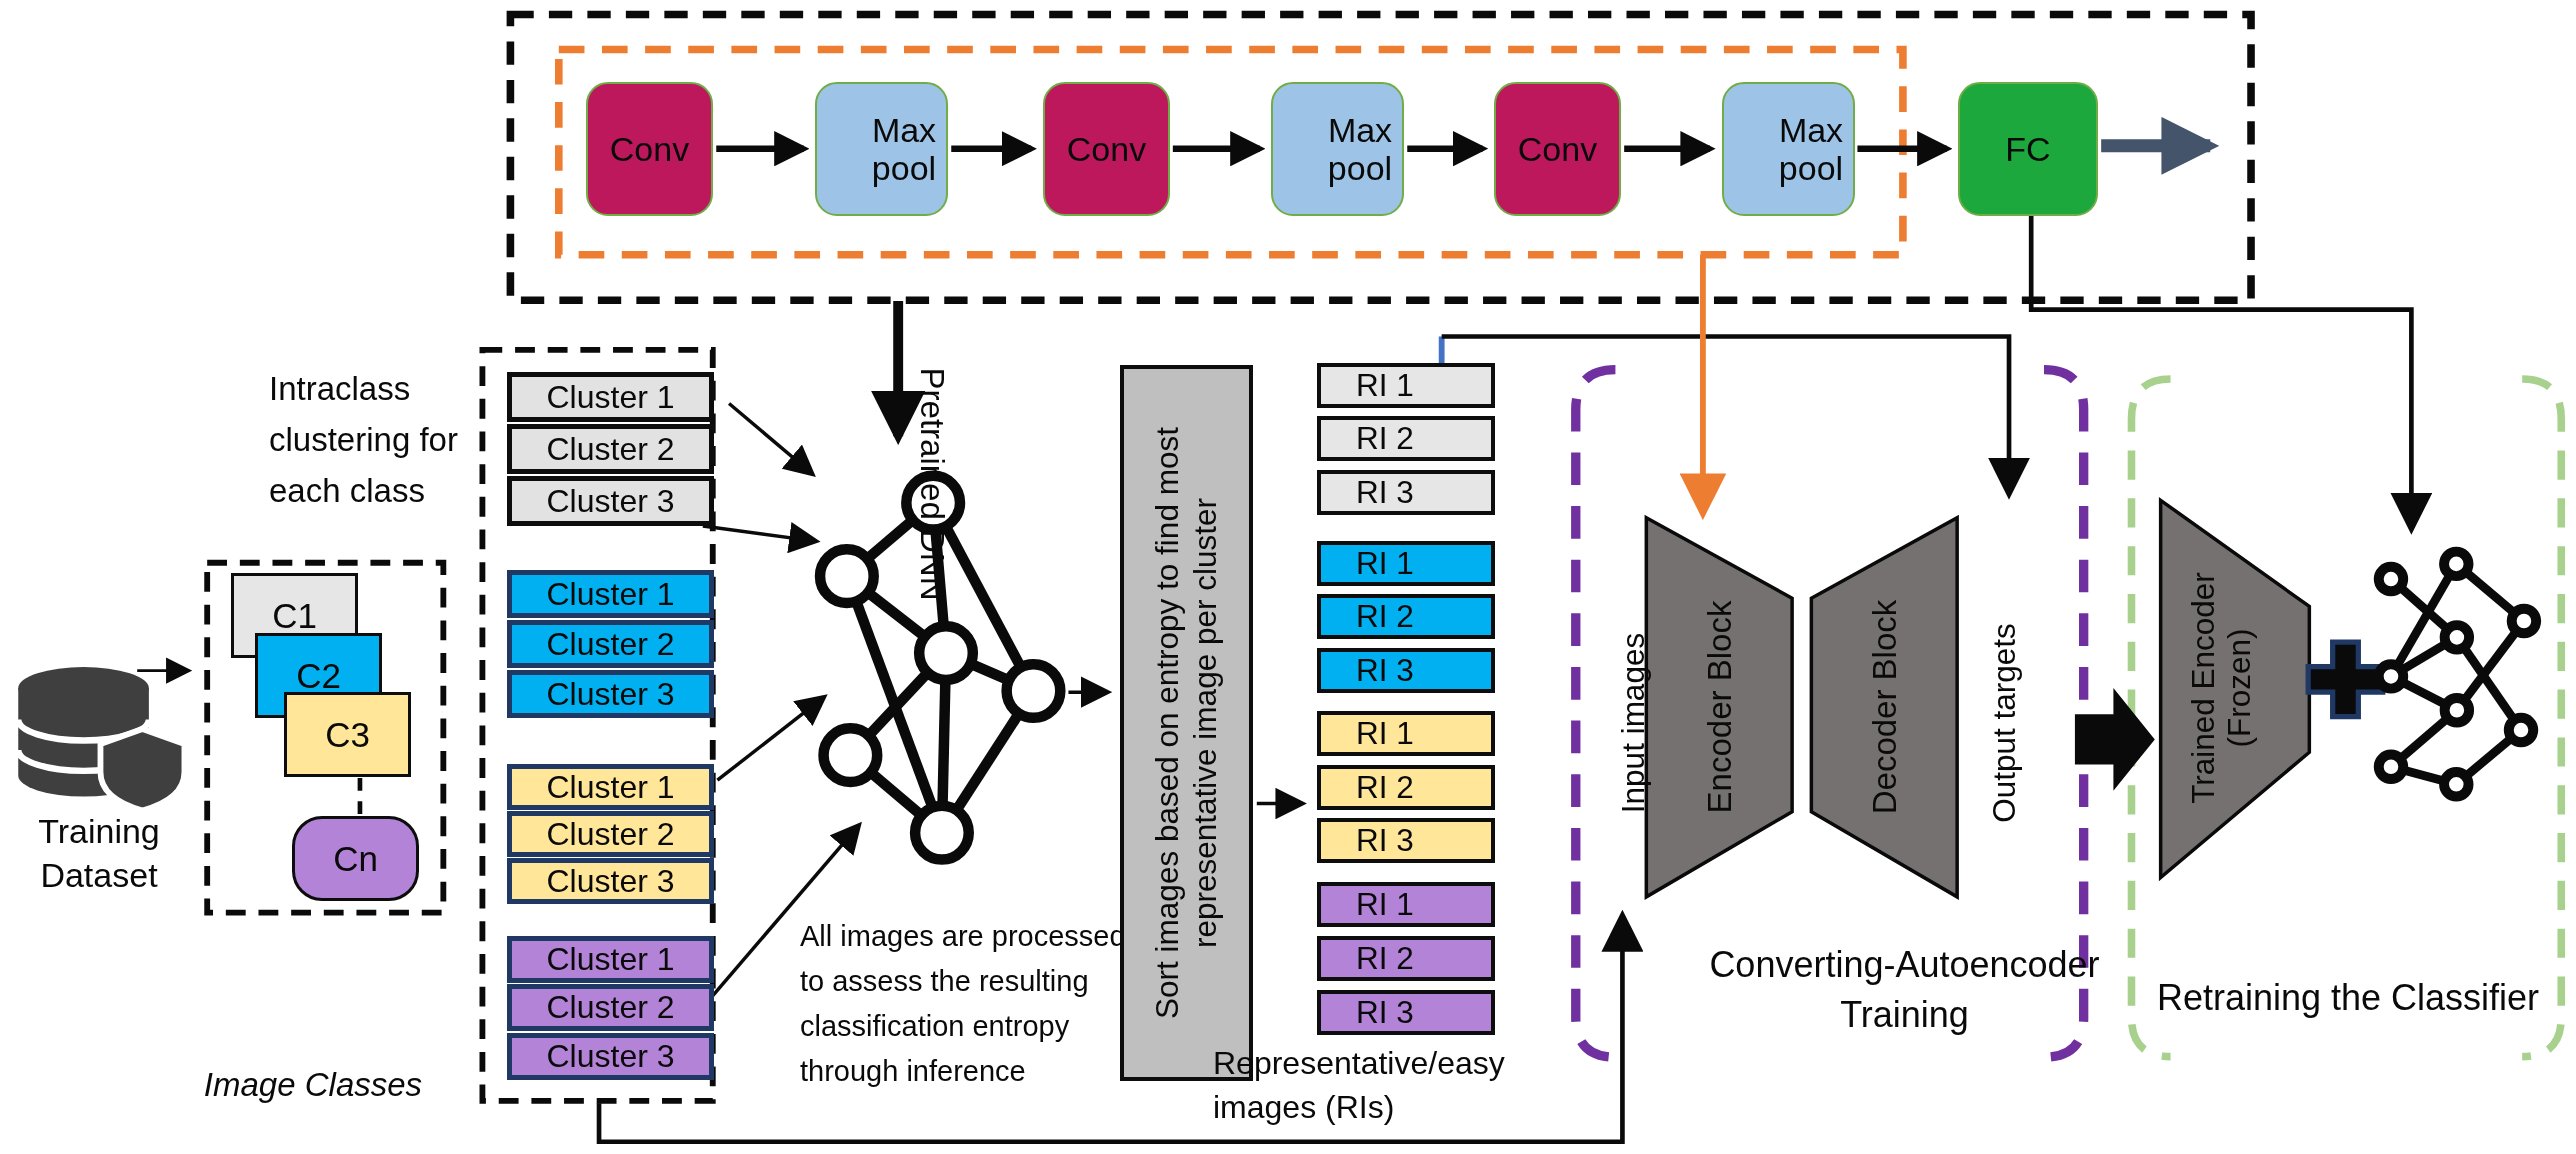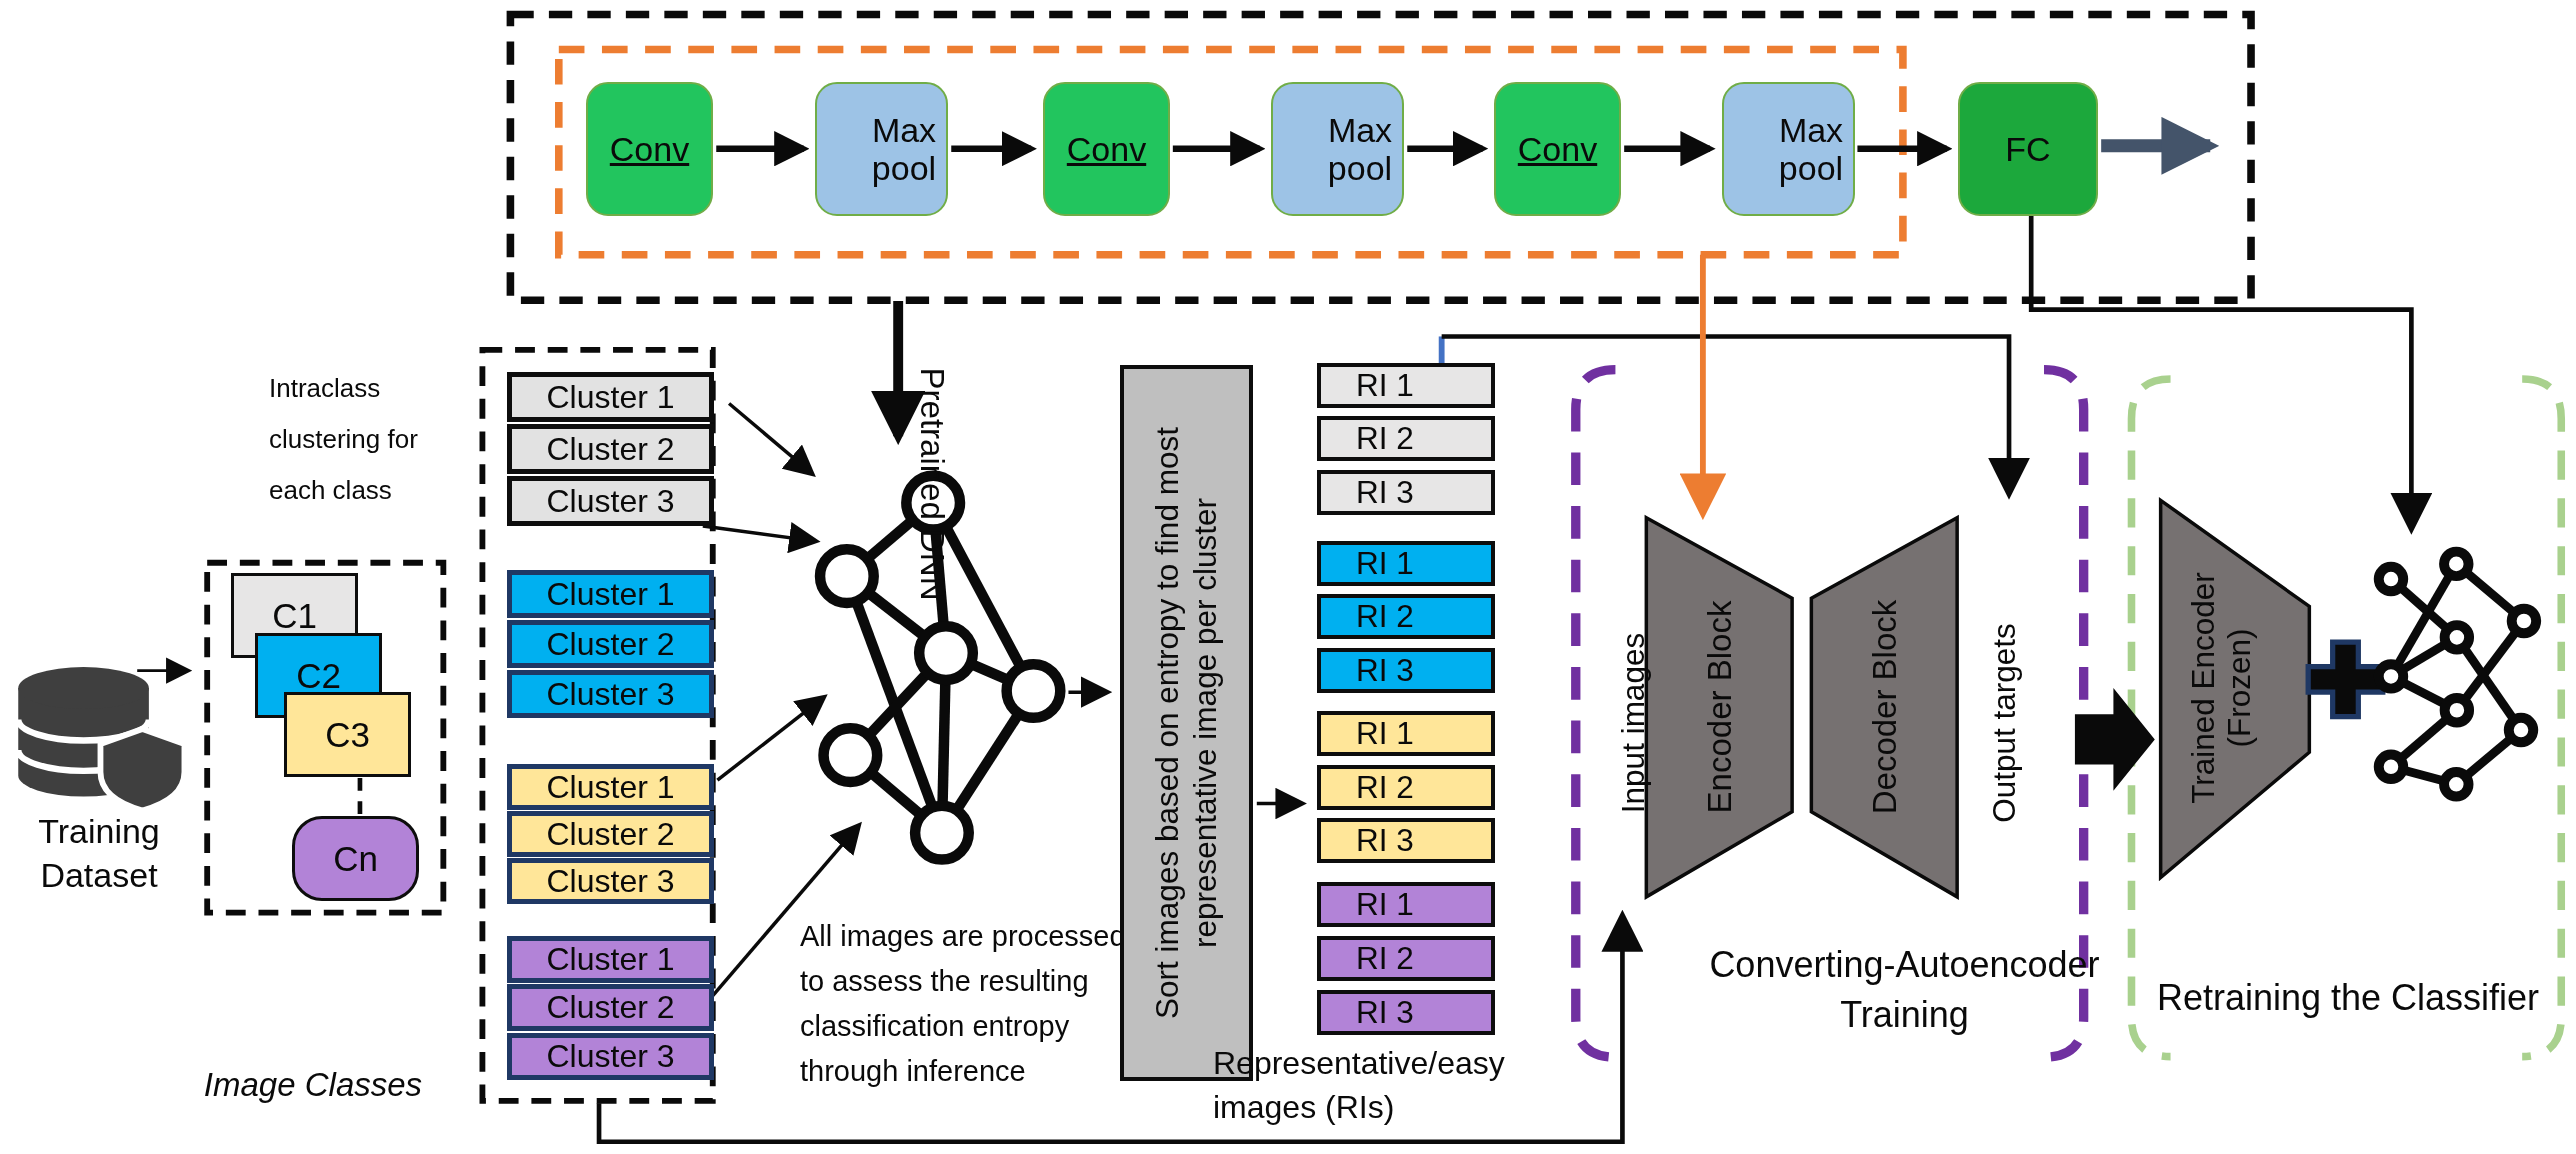--- a/index.html
+++ b/index.html
@@ -3,21 +3,21 @@
 <meta charset="utf-8">
 <style>
   html,body{margin:0;padding:0;background:#ffffff;}
   body{font-family:"Liberation Sans", sans-serif;color:#0a0a0a;}
   #canvas{position:relative;width:2576px;height:1154px;background:#ffffff;overflow:hidden;}
   svg.layer{position:absolute;left:0;top:0;}
   
   .blk{position:absolute;top:82px;height:134px;border:2.9px solid #70AD47;border-radius:22px;
        display:flex;align-items:center;justify-content:center;text-align:center;
        font-size:34px;line-height:1.12;box-sizing:border-box;}
-  .blk.conv{background:#22c55e;text-decoration:underline;}
+  .blk.conv{background:#be185d;}
   .blk.pool{background:#9DC3E6;padding-left:45px;}
   .blk.fc{background:#1CA83C;}
   
   .clu{position:absolute;left:507px;width:207px;display:flex;align-items:center;justify-content:center;
        font-size:32px;box-sizing:border-box;border:5.2px solid #1F3864;}
   .clu.cg{border-color:#0d0d0d;background:#E2E2E2;}
   .clu.cb{background:#00B0F0;}
   .clu.cy{background:#FFE699;}
   .clu.cp{background:#B283D7;}
   
@@ -226,21 +226,21 @@
   </div>
   <div class="card k3" style="left:284px;top:692px;">
     <span>C3</span>
   </div>
   <div class="card kn" style="left:292px;top:816px;border-radius:30px;">
     <span>Cn</span>
   </div>
 
   <div class="cap" style="left:167px;top:1066px;width:292px;font-size:33px;font-style:italic;">Image Classes</div>
 
-  <div class="note" style="left:269px;top:363px;font-size:26px;line-height:51px;">
+  <div class="note" style="left:269px;top:363px;font-size:33px;line-height:51px;">
     <div>Intraclass</div>
     <div>clustering for</div>
     <div>each class</div>
   </div>
 
   <div class="clu cg" style="top:372px;height:50px;">
       <span>Cluster 1</span>
     </div>
   <div class="clu cg" style="top:424px;height:50px;">
       <span>Cluster 2</span>

